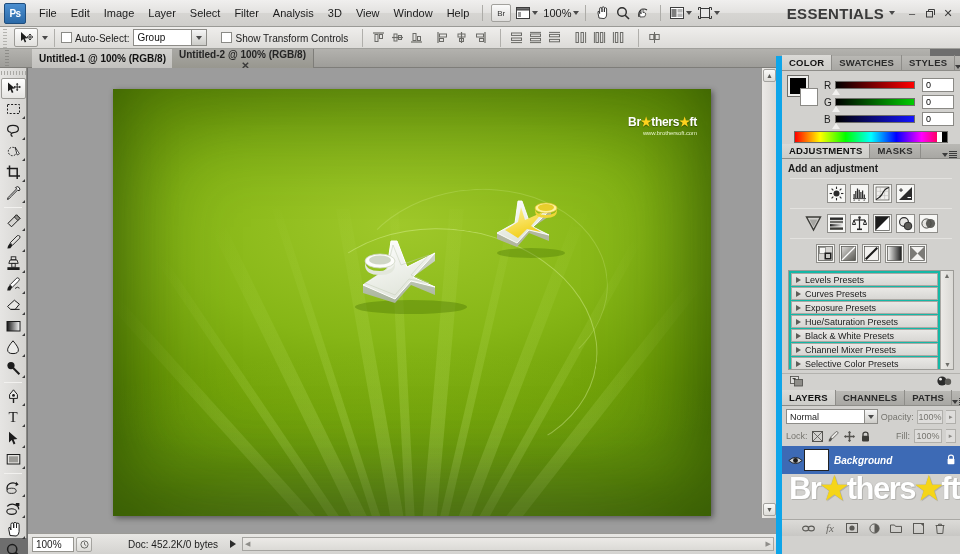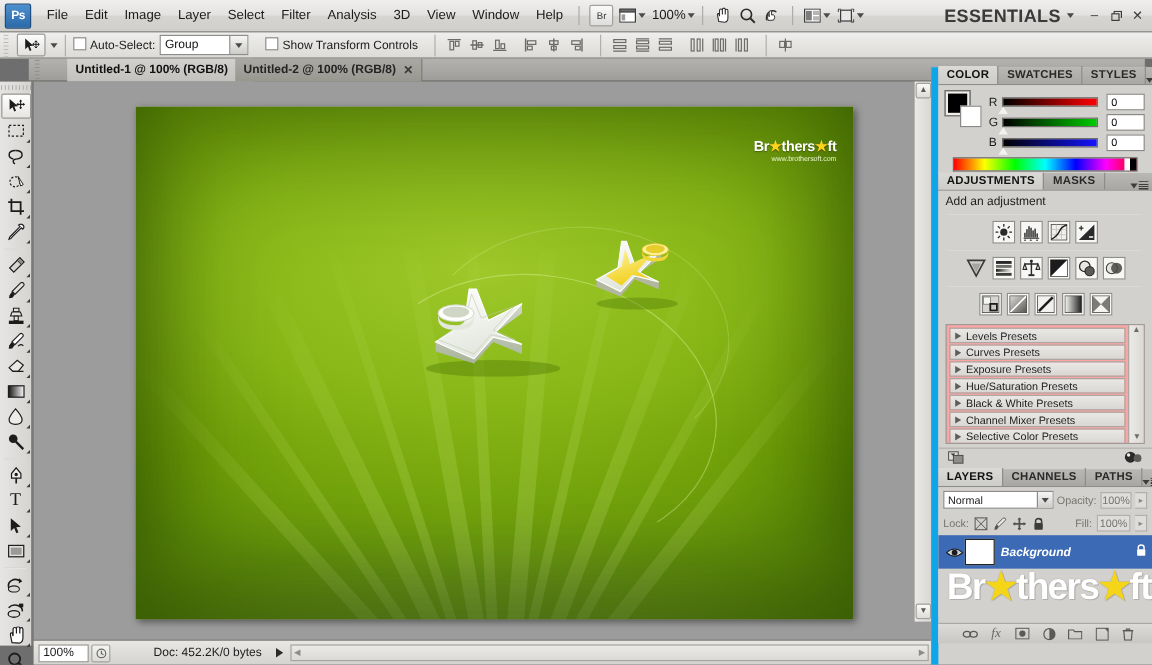--- a/index.html
+++ b/index.html
@@ -76,21 +76,20 @@
     margin-left:auto; width:15px; height:15px; background:linear-gradient(to bottom,#f6f6f6,#ccccc8);
     border-left:1px solid #8d8c88; display:flex;align-items:center;justify-content:center;
   }
   .align-ic { width: 17px; height: 17px; margin: 0 1px; display:flex;align-items:center;justify-content:center; }
 
   
   .tabbar {
     position: absolute; left: 0; top: 49px; width: 930px; height: 19px;
     background: linear-gradient(to bottom,#b3b2ae,#9e9d99);
     border-bottom: 1px solid #7e7d79;
-    margin-left: 24px;
   }
   .tabgrip { position:absolute; left:2px; top:0; width:10px; height:19px;
     background: repeating-linear-gradient(to bottom,#8d8c88 0 1px, transparent 1px 3px);
     background-size:4px 3px; background-position:3px 4px; background-repeat:repeat-y;}
   .doctab {
     position:absolute; top:0; height:19px; display:flex; align-items:center;
     padding: 0 7px; font-size:10px; border-right:1px solid #7e7d79;
     white-space: nowrap;
   }
   .doctab.active { background: linear-gradient(to bottom,#d2d1ce,#c2c1be); color:#111; font-weight:bold;}
@@ -193,26 +192,26 @@
   .thumb { position:absolute; left:-4px; bottom:-7px; width:0;height:0;
            border-left:4px solid transparent;border-right:4px solid transparent;border-bottom:6px solid #f2f1ef; }
   .chval { width:32px; height:14px; margin-left:7px; border:1px solid #8a8985; background:#fff;
            font-size:9px; display:flex;align-items:center;padding-left:3px; }
   .spectrum { height:12px; margin:2px 6px 0 6px; border:1px solid #6e6d69; position:relative;
     background: linear-gradient(to right,#ff0000,#ffff00,#00ff00,#00ffff,#0000ff,#ff00ff,#ff0000); }
   .spectrum::after { content:""; position:absolute; right:0; top:0; width:10px; height:100%;
     background: linear-gradient(to right,#ffffff 0 50%, #000000 50% 100%); }
 
   
-  .adj-title { font-size:10px; font-weight:normal; color:#1b1b1b; padding:4px 6px 3px; }
+  .adj-title { font-size:10px; font-weight:bold; color:#1b1b1b; padding:4px 6px 3px; }
   .adj-hr { height:1px; margin:1px 8px; background:#b3b2ae; border-bottom:1px solid #e3e2df; }
   .adj-row { display:flex; justify-content:center; gap:4px; padding:4px 0; }
   .adj-ic { width:19px; height:19px; border:1px solid #8f8e8a; background:#f7f7f5;
             display:flex; align-items:center; justify-content:center; overflow:hidden; }
-  .preset-box { margin:3px 6px 0; border:1px solid #9c9b97; background:#fca5a5; height:100px; position:relative; }
+  .preset-box { margin:3px 6px 0; border:1px solid #9c9b97; background:#14b8a6; height:100px; position:relative; }
   .preset-list { position:absolute; left:0; top:0; right:13px; bottom:0; padding:2px; overflow:hidden; }
   .preset-item { height:13px; margin-bottom:1px; border:1px solid #a9a8a4;
                  background:linear-gradient(to bottom,#e9e8e5,#d8d7d4);
                  display:flex; align-items:center; font-size:9px; color:#1c1c1c; padding-left:2px; }
   .ptri { width:0;height:0;border-top:3.5px solid transparent;border-bottom:3.5px solid transparent;
           border-left:5px solid #5e5d59; margin:0 4px 0 2px; }
   .preset-sb { position:absolute; right:0; top:0; width:13px; bottom:0;
                background:linear-gradient(to right,#eceae7,#dad9d5); border-left:1px solid #a9a8a4;}
   .adj-footer { height:17px; display:flex; align-items:center; justify-content:space-between;
                 padding:0 8px; border-top:1px solid #b3b2ae; margin-top:3px; }
@@ -441,21 +440,21 @@
       </svg>
     </div>
   </div>
 
   <div class="tabbar">
     <div class="tabgrip"></div>
     <div class="doctab active" style="left:32px;">
       <span>Untitled-1 @ 100% (RGB/8)</span>
       <span class="tabclose">✕</span>
     </div>
-    <div class="doctab inactive" style="left:172px;">
+    <div class="doctab inactive" style="left:172px;flex-direction:column;">
       <span>Untitled-2 @ 100% (RGB/8)</span>
       <span class="tabclose">✕</span>
     </div>
   </div>
 
   <div class="toolbar">
     <div class="tb-grip"></div>
 
     <div class="tool sel">
       <svg width="15" height="15" viewBox="0 0 15 15">

